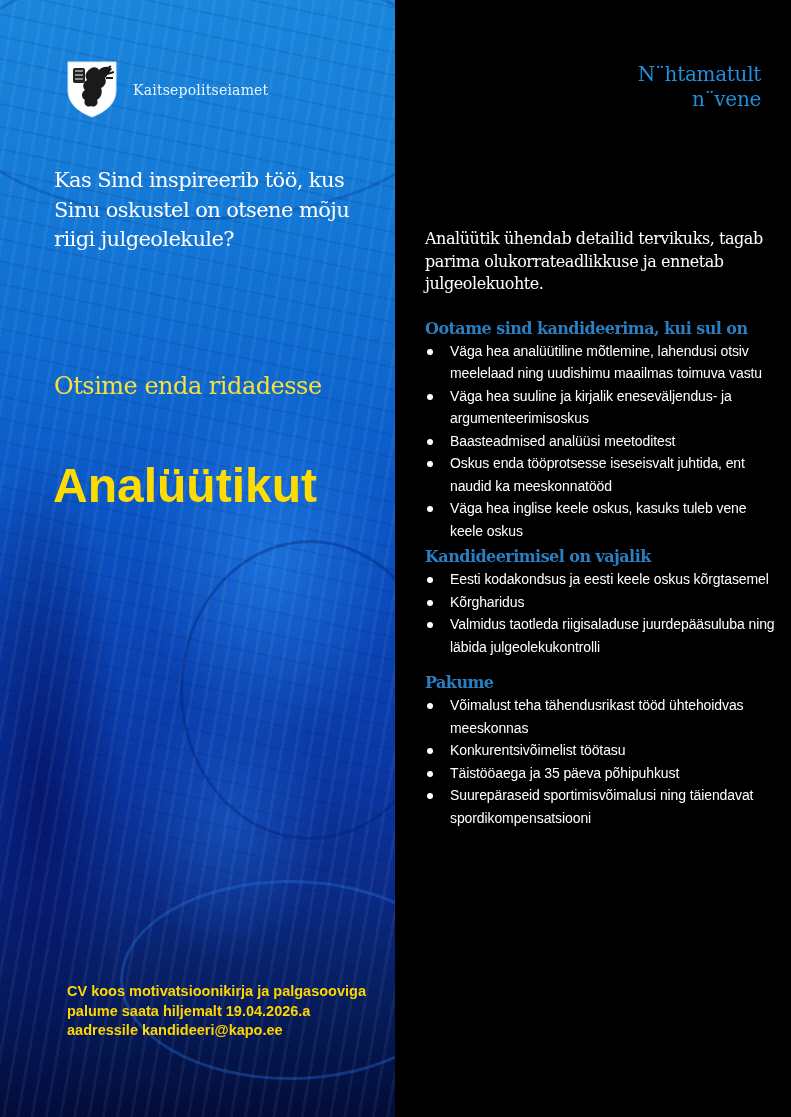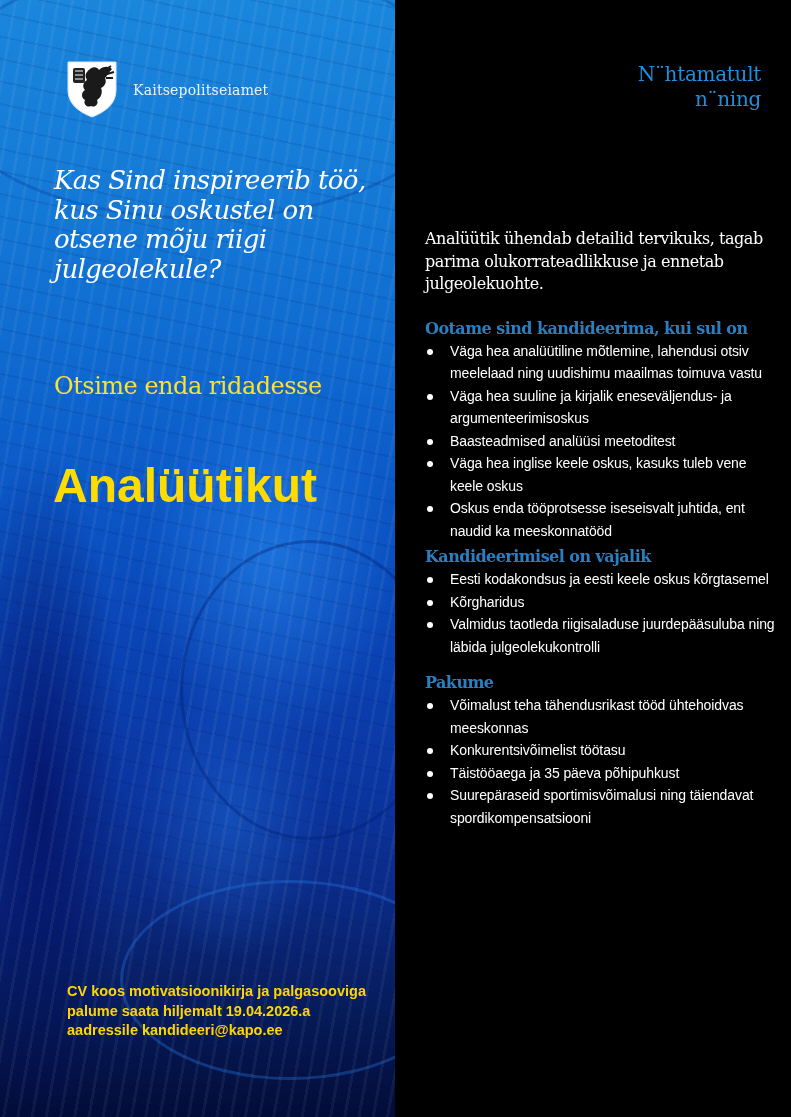--- a/index.html
+++ b/index.html
@@ -32,23 +32,22 @@
 
     .logo { position: absolute; left: 65px; top: 60px; display: flex; align-items: center; }
     .logo-shield { width: 54px; height: 58px; }
     .logo-text {
       margin-left: 14px; margin-top: 2px;
       font-family: "DejaVu Serif", serif; font-size: 14px; color: #eaf4ff; letter-spacing: 0.2px;
     }
 
     .intro-question {
       position: absolute; left: 54px; top: 166px; width: 320px;
-      font-family: "DejaVu Serif", serif; font-size: 26px; line-height: 29.5px; color: #ffffff;
+      font-family: "DejaVu Serif", serif; font-size: 21px; line-height: 29.5px; color: #ffffff;
       letter-spacing: -0.6px;
-      font-style: italic;
     }
 
     .seek-line {
       position: absolute; left: 54px; top: 367px; width: 320px;
       font-family: "DejaVu Serif", serif; font-size: 24px; line-height: 38px; color: #f5e23a;
       letter-spacing: -0.5px;
     }
 
     .job-title {
       position: absolute; left: 53px; top: 458px;
@@ -121,33 +120,33 @@
 
     <div class="job-title">Analüütikut</div>
 
     <div class="apply-note">CV koos motivatsioonikirja ja palgasooviga palume saata hiljemalt 19.04.2026.a aadressile kandideeri@kapo.ee</div>
   </div>
 
   <div class="right-panel"></div>
 
   <div class="slogan">
     <div>N¨htamatult</div>
-    <div>n¨ning</div>
+    <div>n¨vene</div>
   </div>
 
   <div class="content">
     <p class="lead">Analüütik ühendab detailid tervikuks, tagab parima olukorrateadlikkuse ja ennetab julgeolekuohte.</p>
 
     <h3 class="section-heading s1">Ootame sind kandideerima, kui sul on</h3>
     <ul class="bullets">
       <li><span class="bullet-dot"></span><span>Väga hea analüütiline mõtlemine, lahendusi otsiv meelelaad ning uudishimu maailmas toimuva vastu</span></li>
       <li><span class="bullet-dot"></span><span>Väga hea suuline ja kirjalik eneseväljendus- ja argumenteerimisoskus</span></li>
       <li><span class="bullet-dot"></span><span>Baasteadmised analüüsi meetoditest</span></li>
+      <li><span class="bullet-dot"></span><span>Oskus enda tööprotsesse iseseisvalt juhtida, ent naudid ka meeskonnatööd</span></li>
       <li><span class="bullet-dot"></span><span>Väga hea inglise keele oskus, kasuks tuleb vene keele oskus</span></li>
-      <li><span class="bullet-dot"></span><span>Oskus enda tööprotsesse iseseisvalt juhtida, ent naudid ka meeskonnatööd</span></li>
     </ul>
 
     <h3 class="section-heading s2">Kandideerimisel on vajalik</h3>
     <ul class="bullets">
       <li><span class="bullet-dot"></span><span>Eesti kodakondsus ja eesti keele oskus kõrgtasemel</span></li>
       <li><span class="bullet-dot"></span><span>Kõrgharidus</span></li>
       <li><span class="bullet-dot"></span><span>Valmidus taotleda riigisaladuse juurdepääsuluba ning läbida julgeolekukontrolli</span></li>
     </ul>
 
     <h3 class="section-heading s3">Pakume</h3>

